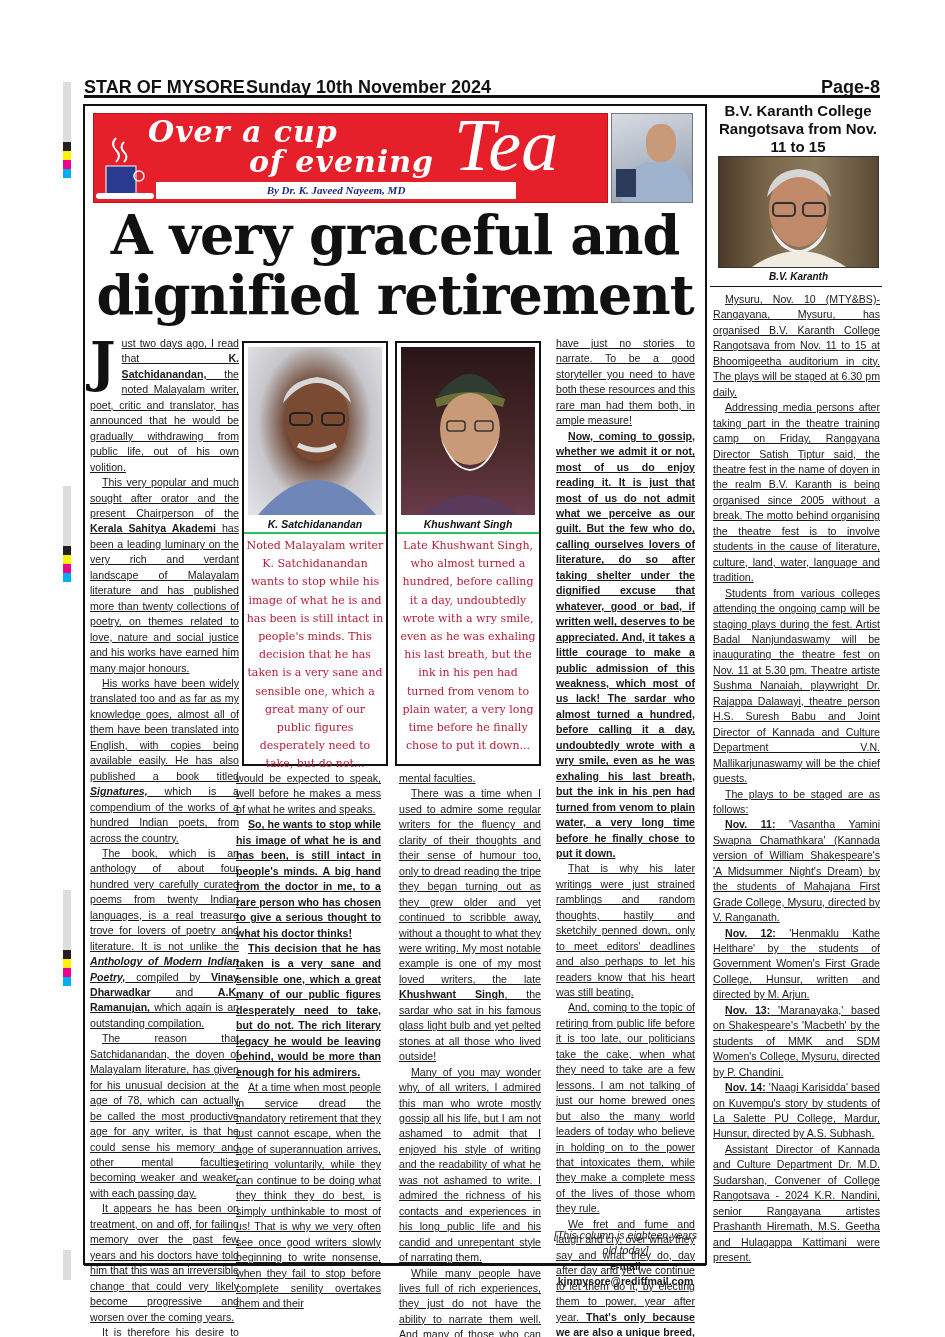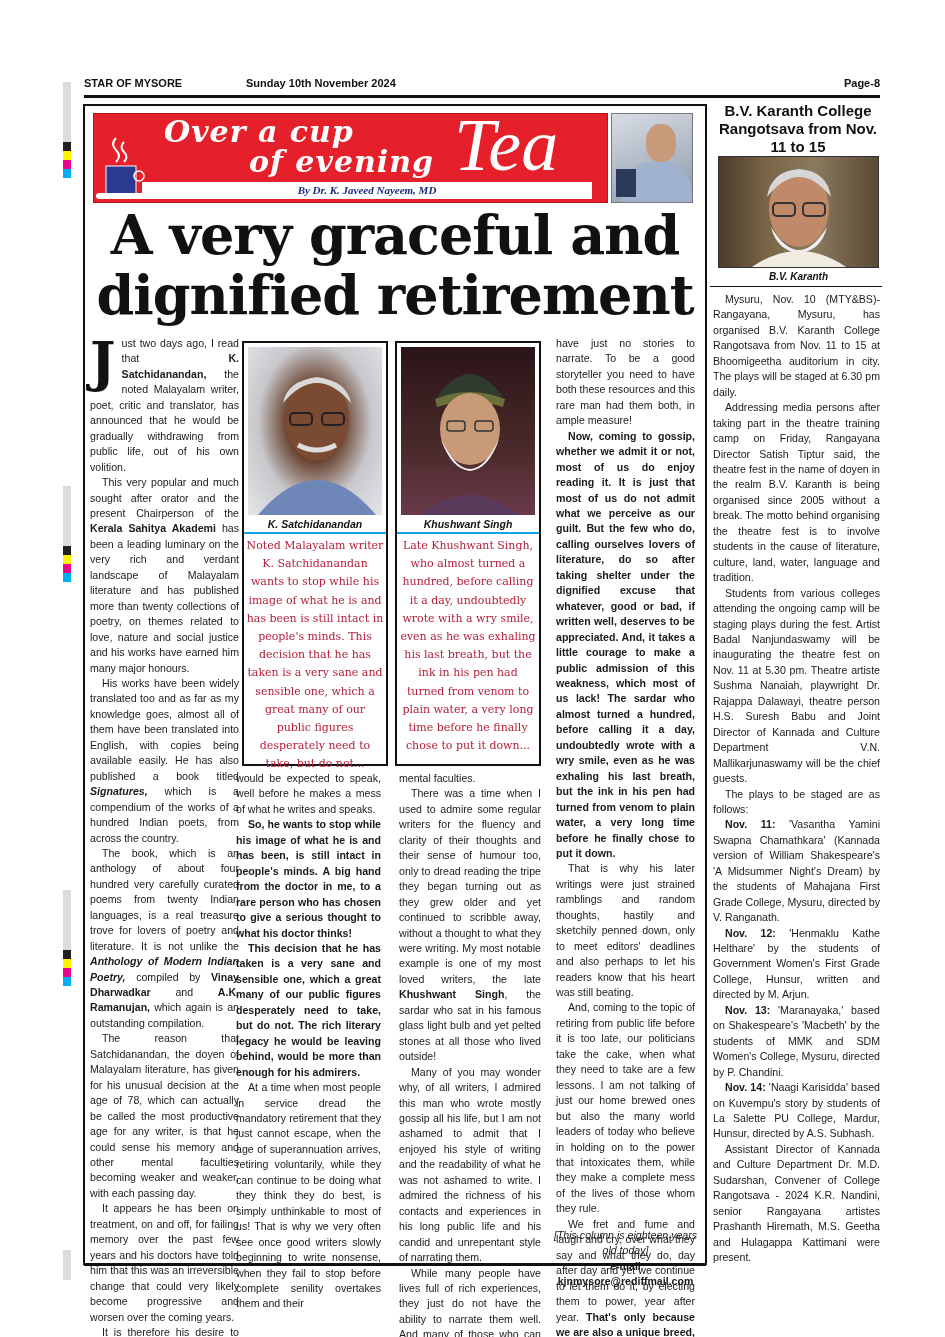--- a/index.html
+++ b/index.html
@@ -7,52 +7,52 @@
   body { position: relative; font-family: "Liberation Sans", sans-serif; color: #111; }
 
   
   .reg { position: absolute; left: 63px; width: 8px; }
   .reg .grey { height: 60px; background: #dcdcdc; }
   .reg .k { height: 9px; background: #231f20; }
   .reg .y { height: 9px; background: #fff200; }
   .reg .m { height: 9px; background: #ec008c; }
   .reg .c { height: 9px; background: #00aeef; }
 
-  .masthead { position: absolute; left: 84px; top: 77px; width: 796px; height: 16px; font-weight: bold; font-size: 11px; }
+  .masthead { position: absolute; left: 84px; top: 77px; width: 796px; height: 16px; font-weight: bold; font-size: 18px; }
   .masthead .paper { position: absolute; left: 0; top: 0; }
   .masthead .date { position: absolute; left: 162px; top: 0; }
   .masthead .page { position: absolute; right: 0; top: 0; }
   .mast-rule { position: absolute; left: 84px; top: 95px; width: 796px; height: 3px; background: #111; }
 
   
   .frame { position: absolute; left: 83px; top: 104px; width: 624px; height: 1161px; border: 2px solid #111; }
 
   .banner { position: absolute; left: 93px; top: 113px; width: 515px; height: 90px; background: #e5202a; border: 1px solid #b8141c; }
   .banner .cup { position: absolute; left: 8px; top: 22px; width: 46px; height: 62px; }
-  .banner .line1 { position: absolute; left: 70px; top: 0px; font-family: "DejaVu Serif", serif; font-style: italic; font-weight: bold; font-size: 30px; color: #fff; letter-spacing: 1px; }
+  .banner .line1 { position: absolute; left: 54px; top: 0px; font-family: "DejaVu Serif", serif; font-style: italic; font-weight: bold; font-size: 30px; color: #fff; letter-spacing: 1px; }
   .banner .line2 { position: absolute; left: 155px; top: 30px; font-family: "DejaVu Serif", serif; font-style: italic; font-weight: bold; font-size: 30px; color: #fff; letter-spacing: 1px; }
   .banner .tea { position: absolute; left: 360px; top: -6px; font-family: "Liberation Serif", serif; font-style: italic; font-size: 74px; color: #fff; line-height: 1; }
-  .banner .byline-strip { position: absolute; left: 48px; bottom: 3px; width: 450px; height: 17px; background: #fff; text-align: center; font-family: "Liberation Serif", serif; font-style: italic; font-weight: bold; font-size: 11px; color: #1b2a7a; line-height: 17px; }
+  .banner .byline-strip { position: absolute; left: 62px; bottom: 3px; width: 360px; height: 17px; background: #fff; text-align: center; font-family: "Liberation Serif", serif; font-style: italic; font-weight: bold; font-size: 11px; color: #1b2a7a; line-height: 17px; }
   .banner .saucer { position: absolute; left: 2px; bottom: 3px; width: 58px; height: 6px; background: #fff; border-radius: 3px; }
   .author-photo { position: absolute; left: 611px; top: 113px; width: 82px; height: 90px; background: linear-gradient(160deg, #d8dde4 0%, #b9c1cc 40%, #8a98ad 100%); border: 1px solid #777; overflow: hidden; }
   .author-photo .face { position: absolute; left: 34px; top: 10px; width: 30px; height: 38px; border-radius: 45%; background: #c99a7a; }
   .author-photo .body { position: absolute; left: 10px; top: 48px; width: 70px; height: 50px; border-radius: 30px 30px 0 0; background: #9fb3cf; }
   .author-photo .book { position: absolute; left: 4px; top: 55px; width: 20px; height: 28px; background: #2b3a5a; }
 
   .headline { position: absolute; left: 86px; top: 205px; width: 618px; text-align: center; font-family: "DejaVu Serif", serif; font-weight: bold; font-size: 54px; line-height: 60px; letter-spacing: -1px; color: #111; }
 
   .col { position: absolute; font-size: 10.6px; line-height: 15.45px; text-align: justify; color: #1a1a1a; }
-  .col p { text-indent: 12px; }
+  .col p { text-indent: 12px; text-decoration: underline; }
   .col p.noind { text-indent: 0; }
   .col b { font-weight: bold; }
   .col .dropcap { float: left; font-family: "DejaVu Serif", serif; font-weight: bold; font-size: 54px; line-height: 44px; margin: 4px 6px 0 0; color: #111; }
 
   .pic-box { position: absolute; border: 2px solid #111; background: #fff; }
   .pic { position: absolute; left: 4px; top: 4px; right: 4px; height: 168px; overflow: hidden; }
-  .pic-caption { position: absolute; left: 0; right: 0; top: 175px; text-align: center; font-style: italic; font-weight: bold; font-size: 10.5px; border-bottom: 2px solid #0ea5e9; padding-bottom: 2px; }
+  .pic-caption { position: absolute; left: 0; right: 0; top: 175px; text-align: center; font-style: italic; font-weight: bold; font-size: 10.5px; border-bottom: 2px solid #22c55e; padding-bottom: 2px; }
   .pull { position: absolute; left: 2px; right: 2px; top: 194px; font-family: "DejaVu Serif", serif; font-size: 11px; line-height: 18.2px; color: #b3203a; text-align: center; }
 
   .side-title { position: absolute; left: 713px; top: 102px; width: 170px; text-align: center; font-weight: bold; font-size: 15px; line-height: 18px; color: #111; }
   .karanth-photo { position: absolute; left: 718px; top: 156px; width: 161px; height: 112px; border: 1px solid #333; overflow: hidden; background: linear-gradient(90deg,#4a3a2a 0%, #7a6548 30%, #8b7a5e 60%, #5a4a35 100%); }
   .karanth-cap { position: absolute; left: 718px; top: 271px; width: 161px; text-align: center; font-style: italic; font-weight: bold; font-size: 10px; }
   .karanth-rule { position: absolute; left: 710px; top: 286px; width: 172px; height: 1px; background: #111; }
 
   .bottom-rule { position: absolute; left: 84px; top: 1263px; width: 622px; height: 3px; background: #111; }
 </style>
 </head>

